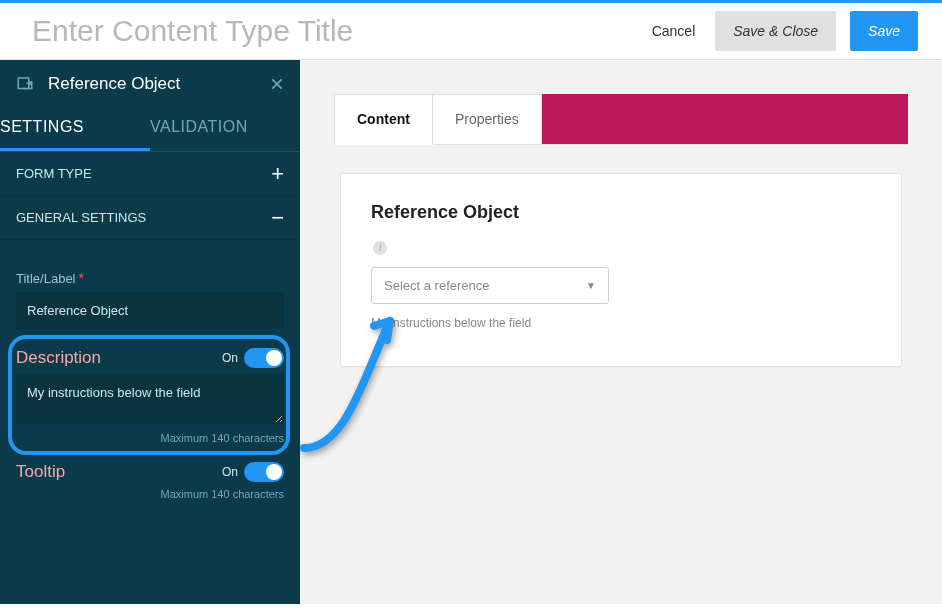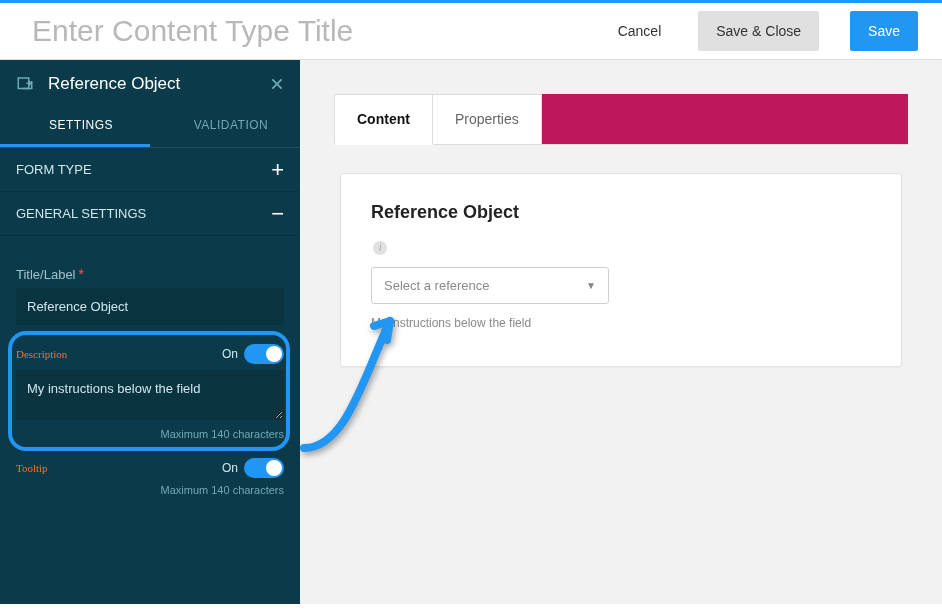--- a/index.html
+++ b/index.html
@@ -1,48 +1,48 @@
 <!DOCTYPE html>
 <html><head>
 <meta charset="utf-8">
 <style>
   * { box-sizing: border-box; margin: 0; padding: 0; }
   body { font-family: -apple-system, BlinkMacSystemFont, "Segoe UI", Arial, sans-serif; background: #fff; width: 942px; height: 616px; overflow: hidden; position: relative; }
   
   .topbar { height: 60px; border-top: 3px solid #2196f3; border-bottom: 1px solid #e0e0e0; display: flex; align-items: center; padding: 0 24px; }
   .title-placeholder { flex: 1; font-size: 30px; color: #b8b8b8; padding: 6px 8px; }
-  .top-actions { display: flex; align-items: center; gap: 31px; }
+  .top-actions { display: flex; align-items: center; gap: 14px; }
   .btn-link { background: none; border: none; font-size: 14px; color: #333; cursor: pointer; padding: 10px 6px; }
-  .btn { border: none; padding: 12px 18px; font-size: 14px; cursor: pointer; border-radius: 2px; }
+  .btn { border: none; padding: 12px 18px; font-size: 14px; cursor: pointer; border-radius: 2px; font-style: italic; }
   .btn-gray { background: #e0e0e0; color: #333; }
   .btn-blue { background: #2196f3; color: #fff; }
 
   .body { display: flex; height: calc(616px - 72px); }
 
   .sidebar { width: 300px; background: #0b3b4a; color: #cfe6ec; position: relative; display: flex; flex-direction: column; }
   .side-header { display: flex; align-items: center; padding: 14px 16px 10px 16px; }
   .side-header .icon { width: 18px; height: 18px; margin-right: 14px; color: #6fa8b5; }
   .side-header .title { font-size: 17px; color: #fff; flex: 1; }
   .side-header .close { width: 14px; height: 14px; color: #6fa8b5; cursor: pointer; }
 
   .tabrow { display: flex; border-bottom: 1px solid #1a5262; }
-  .tabrow .tab { flex: 1; text-align: center; padding: 14px 0 12px 12px; font-size: 12px; letter-spacing: .5px; color: #6fa8b5; cursor: pointer; border-bottom: 3px solid transparent; }
+  .tabrow .tab { flex: 1; text-align: left; padding: 14px 0 12px 0; font-size: 16px; letter-spacing: .5px; color: #6fa8b5; cursor: pointer; border-bottom: 3px solid transparent; }
   .tabrow .tab.active { color: #fff; border-bottom-color: #2196f3; }
 
   .section-row { display: flex; align-items: center; justify-content: space-between; padding: 14px 16px; font-size: 13px; color: #cfe6ec; border-bottom: 1px solid #0a3340; cursor: pointer; }
   .section-row .pm { font-size: 22px; color: #fff; line-height: 14px; }
 
   .panel { padding: 12px 16px 0 16px; }
   .field-label { font-size: 13px; color: #9fc1c9; margin: 18px 0 6px 0; display: flex; align-items: center; text-align: center; }
   .req { color: #ff5252; margin-left: 3px; font-size: 14px; }
   .side-input { width: 100%; background: #0a3340; border: 1px solid #0a3340; color: #cfe6ec; font-size: 13px; padding: 10px 10px; border-radius: 2px; }
   .hint { text-align: right; font-size: 11px; color: #6fa8b5; margin-top: 4px; }
 
   .label-row { display: flex; align-items: center; justify-content: space-between; margin: 18px 0 6px 0; }
-  .label-row .lbl { font-size: 11px; color: #f97316; font-family: Liberation Serif, serif; }
+  .label-row .lbl { font-size: 17px; color: #fca5a5; }
   .toggle-wrap { display: flex; align-items: center; gap: 6px; }
   .toggle-state { font-size: 12px; color: #cfe6ec; }
   .toggle { width: 40px; height: 20px; background: #2196f3; border-radius: 10px; position: relative; cursor: pointer; }
   .toggle .knob { position: absolute; right: 2px; top: 2px; width: 16px; height: 16px; background: #fff; border-radius: 50%; }
 
   textarea.side-input { height: 50px; resize: vertical; font-family: inherit; }
 
   .desc-block { position: relative; padding-top: 1px; }
   .desc-highlight { position: absolute; top: 6px; left: -8px; right: -6px; height: 120px; border: 4px solid #2196f3; border-radius: 18px; pointer-events: none; }
 

